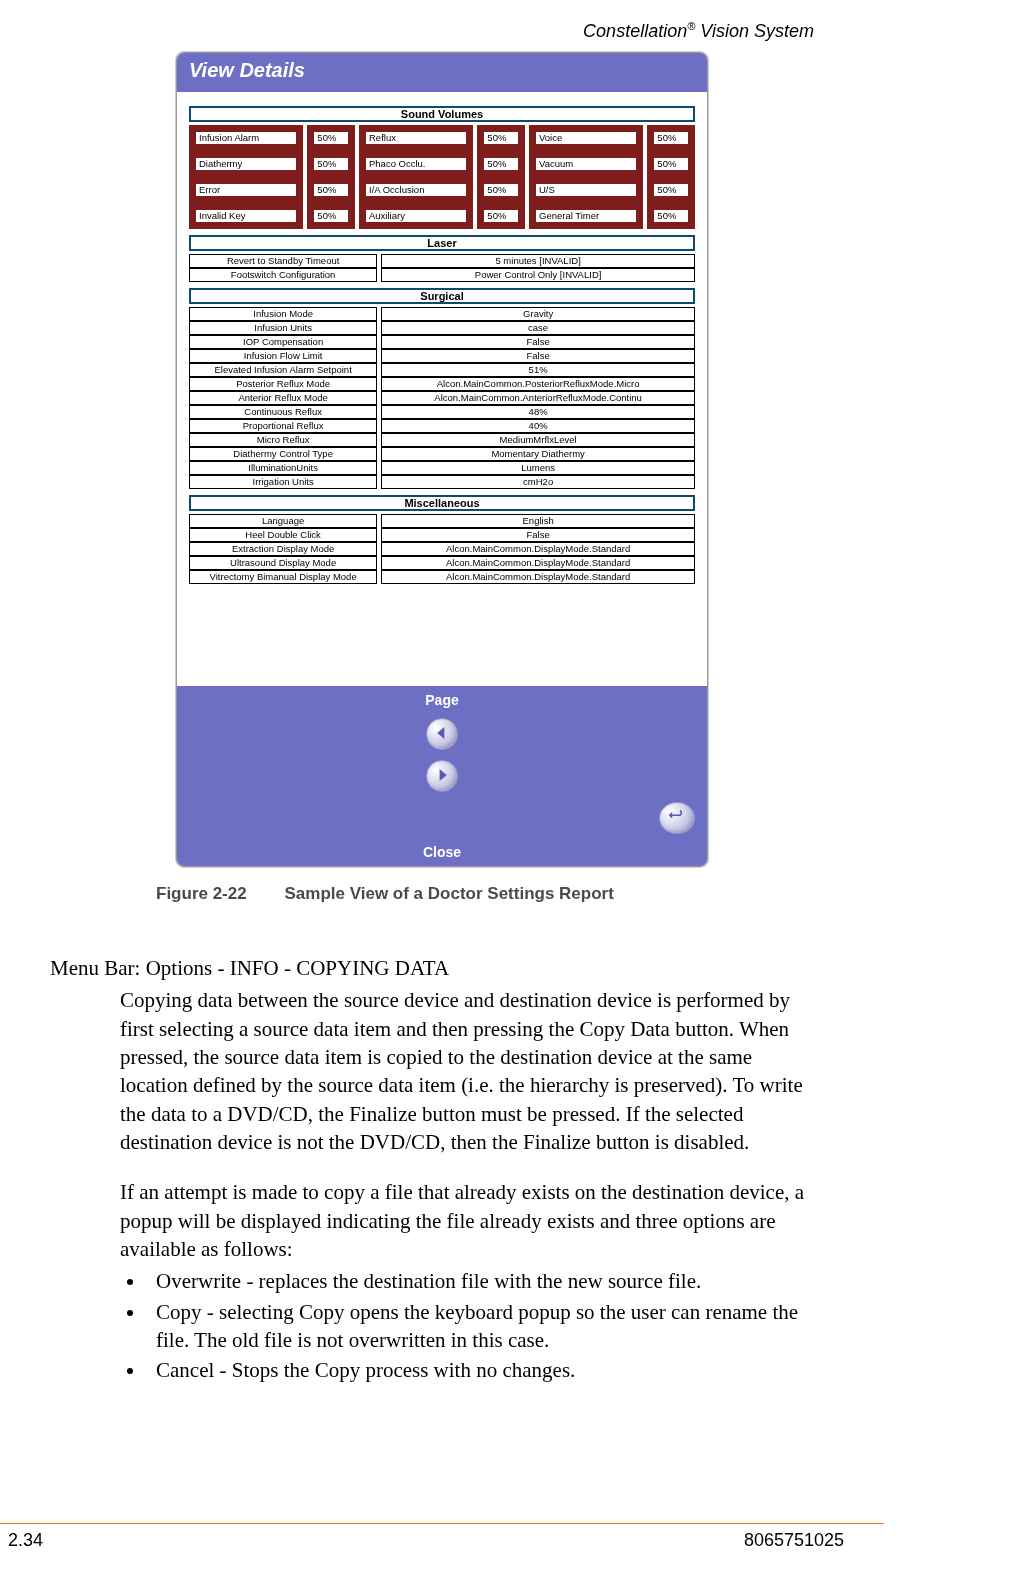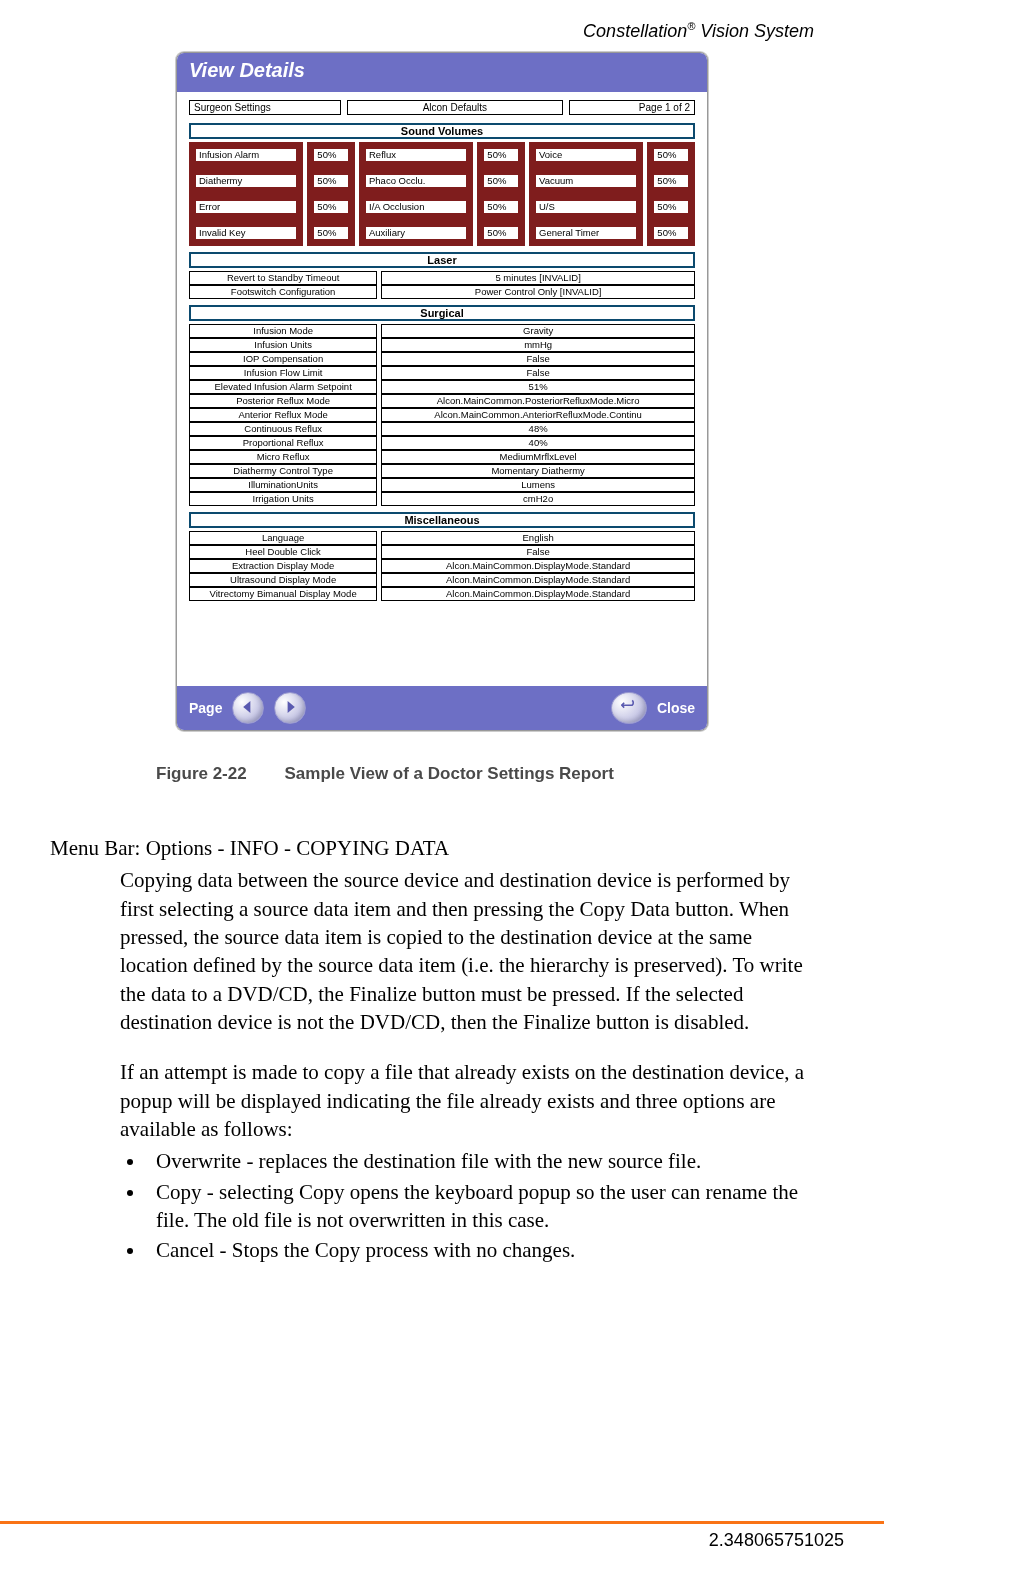--- a/index.html
+++ b/index.html
@@ -21,21 +21,21 @@
     text-align: right;
     font-style: italic;
     font-family: Arial, sans-serif;
     font-size: 18px;
     margin-bottom: 10px;
     padding-right: 30px;
   }
   .header-right sup { font-size: 11px; vertical-align: super; }
   .dialog {
     width: 530px;
-    margin: 0 auto 33px auto;
+    margin: 0 auto 17px auto;
     background: #fff;
     border: 1px solid #999;
     border-radius: 8px;
     overflow: hidden;
     box-shadow: 0 0 0 1px #ccc;
   }
   .dialog-title {
     background: #6d6fc5;
     color: #fff;
     font-weight: bold;
@@ -101,20 +101,21 @@
     overflow: hidden;
     line-height: 12px;
     text-align: center;
   }
   .dialog-footer {
     background: #6d6fc5;
     display: flex;
     align-items: center;
     padding: 6px 12px;
     gap: 10px;
+    flex-direction: column;
   }
   .dialog-footer .label {
     color: #fff;
     font-weight: bold;
     font-size: 14px;
   }
   .navbtn {
     width: 30px;
     height: 30px;
     border-radius: 50%;
@@ -168,46 +169,41 @@
   }
   .body-text ul li {
     margin-bottom: 2px;
     padding-left: 10px;
   }
   .footer {
     position: absolute;
     bottom: 20px;
     left: 0;
     right: 0;
-    border-top: 3px solid #f97316;
+    border-top: 1px solid #f97316;
     font-family: Arial, sans-serif;
     font-size: 18px;
     padding: 6px 40px 0 8px;
     display: flex;
-    justify-content: flex-end;
+    justify-content: space-between;
     margin-top: 16px;
   }
 </style>
 </head>
 <body>
 
 <div class="page">
   <div class="header-right">
     <span>Constellation</span><sup>®</sup><span> Vision System</span>
   </div>
 
   <div class="dialog">
     <div class="dialog-title">View Details</div>
     <div class="dialog-body">
 
-      <div class="topbar">
-        <div class="cell">Surgeon Settings</div>
-        <div class="cell">Alcon Defaults</div>
-        <div class="cell">Page 1 of 2</div>
-      </div>
 
       <div class="section-header">Sound Volumes</div>
       <div class="grid3" id="sound-grid">
           <div class="c">Infusion Alarm</div>
           <div class="c">50%</div>
           <div class="c">Reflux</div>
           <div class="c">50%</div>
           <div class="c">Voice</div>
           <div class="c">50%</div>
           <div class="c">Diathermy</div>
@@ -236,21 +232,21 @@
           <div class="c">5 minutes  [INVALID]</div>
           <div class="c">Footswitch Configuration</div>
           <div class="c">Power Control Only [INVALID]</div>
         </div>
 
       <div class="section-header">Surgical</div>
       <div class="grid2" id="surgical-grid">
           <div class="c">Infusion Mode</div>
           <div class="c">Gravity</div>
           <div class="c">Infusion Units</div>
-          <div class="c">mmHg</div>
+          <div class="c">case</div>
           <div class="c">IOP Compensation</div>
           <div class="c">False</div>
           <div class="c">Infusion Flow Limit</div>
           <div class="c">False</div>
           <div class="c">Elevated Infusion Alarm Setpoint</div>
           <div class="c">51%</div>
           <div class="c">Posterior Reflux Mode</div>
           <div class="c">Alcon.MainCommon.PosteriorRefluxMode.Micro</div>
           <div class="c">Anterior Reflux Mode</div>
           <div class="c">Alcon.MainCommon.AnteriorRefluxMode.Continu</div>

